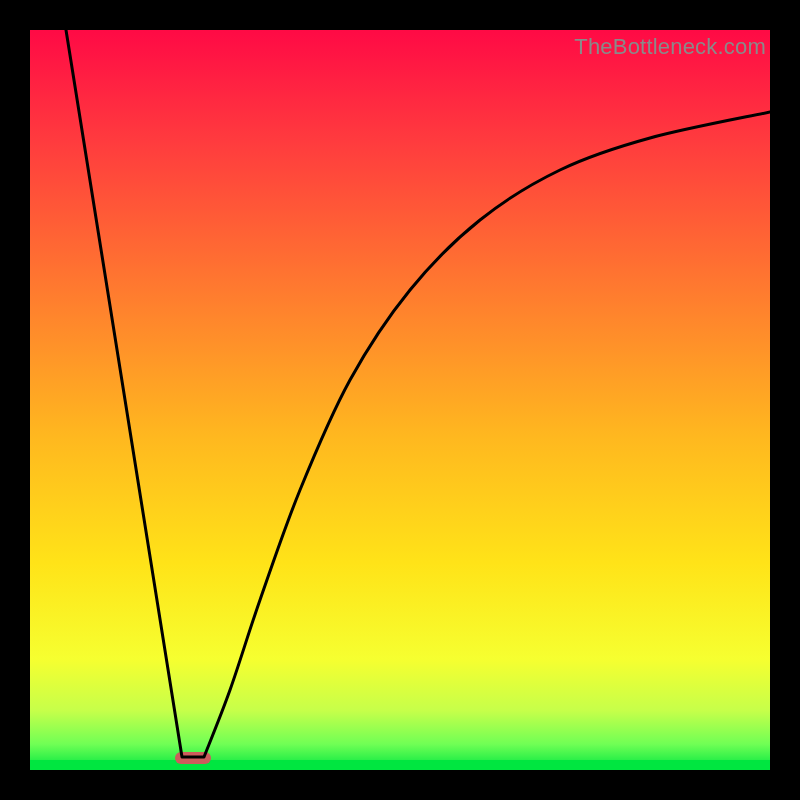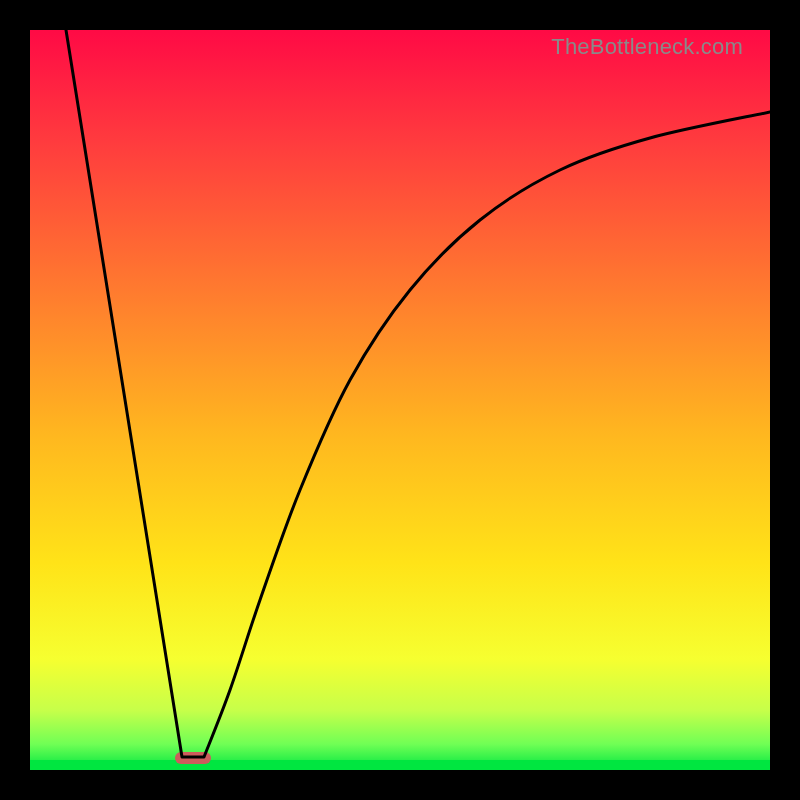--- a/index.html
+++ b/index.html
@@ -42,21 +42,21 @@
   .marker {
     position: absolute;
     width: 36px;
     height: 12px;
     border-radius: 6px;
     background: #cd5c5c;
   }
   .watermark {
     position: absolute;
     top: 4px;
-    right: 27px;
+    right: 4px;
     font-family: Arial, Helvetica, sans-serif;
     font-size: 22px;
     color: #8a8a8a;
     font-weight: 500;
     letter-spacing: 0.2px;
   }
   svg.curve {
     position: absolute;
     left: 0;
     top: 0;

